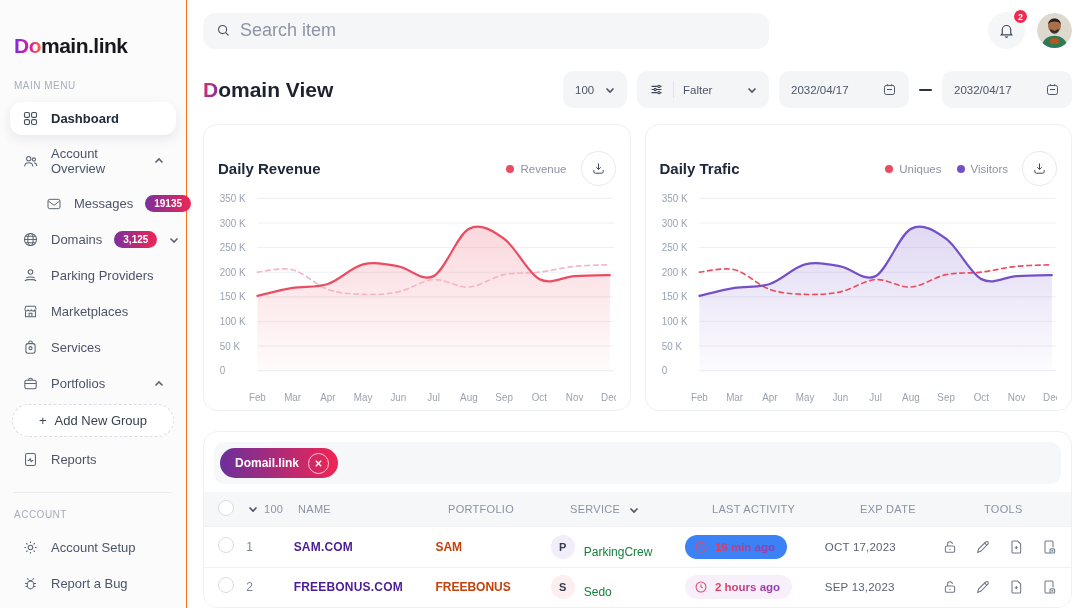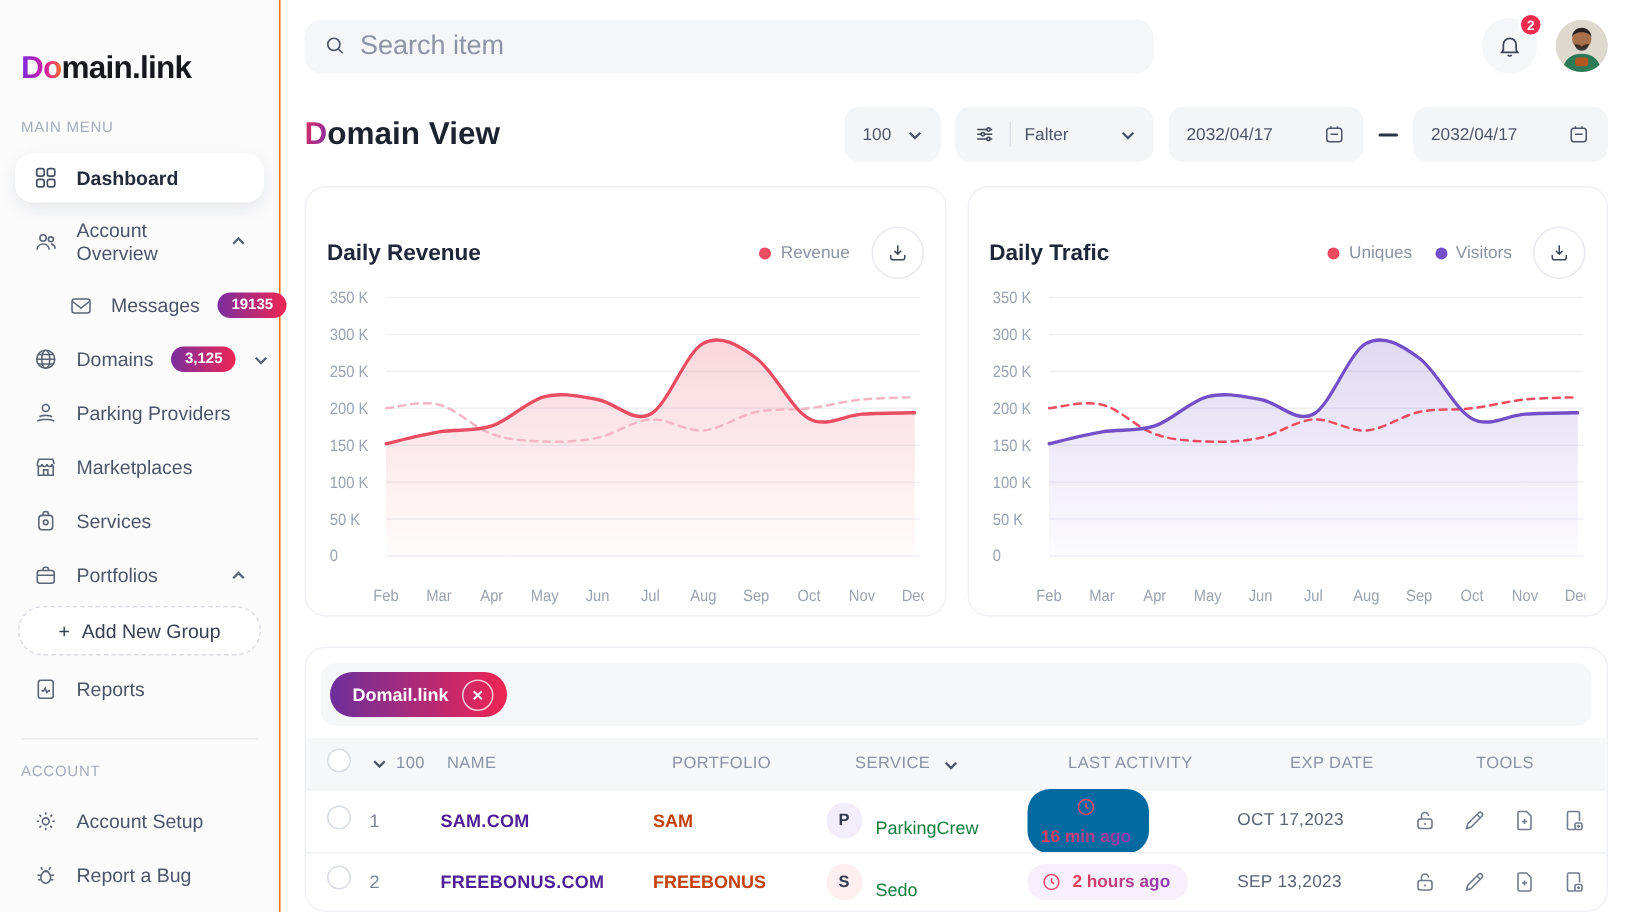--- a/index.html
+++ b/index.html
@@ -73,21 +73,21 @@
   .col-tools { flex:1; display:flex; align-items:center; gap:17px; }
 
   .cbx { width:16px; height:16px; border:1.5px solid #d9dde3; border-radius:50%; background:#fff; display:inline-block; cursor:pointer; }
   .row-num { font-size:12px; color:#7c8596; }
   .dname { font-size:12px; font-weight:800; color:#4c1d95; letter-spacing:.2px; }
   .pfname { font-size:12px; font-weight:700; color:#c2410c; }
   .sv-badge { width:24px; height:24px; border-radius:50%; display:flex; align-items:center; justify-content:center; font-size:11px; font-weight:700; color:#343b4e; }
   .sv-lav { background:#f2edfb; } .sv-pink { background:#fdeef0; }
   .sv-name { font-size:12px; color:#15803d; }
   .pill { display:inline-flex; align-items:center; gap:7px; padding:5px 12px 5px 9px; border-radius:15px; }
-  .pill-pink { background:#0369a1;flex-direction:column; } .pill-lav { background:#f7f0fb; }
+  .pill-pink { background:#3b82f6; } .pill-lav { background:#f7f0fb; }
   .pill-text { font-size:11.5px; font-weight:700; background:linear-gradient(90deg,#e93d55,#8a3bb8); -webkit-background-clip:text; background-clip:text; color:transparent; }
   .exp-date { font-size:11.5px; color:#5a6374; letter-spacing:.2px; }
   .tool-btn { background:none; border:0; padding:0; cursor:pointer; display:flex; }
 </style>
 </head>
 <body>
 
 <aside class="sidebar">
   <div class="logo"><span class="grad">Do</span><span>main.link</span></div>
 

